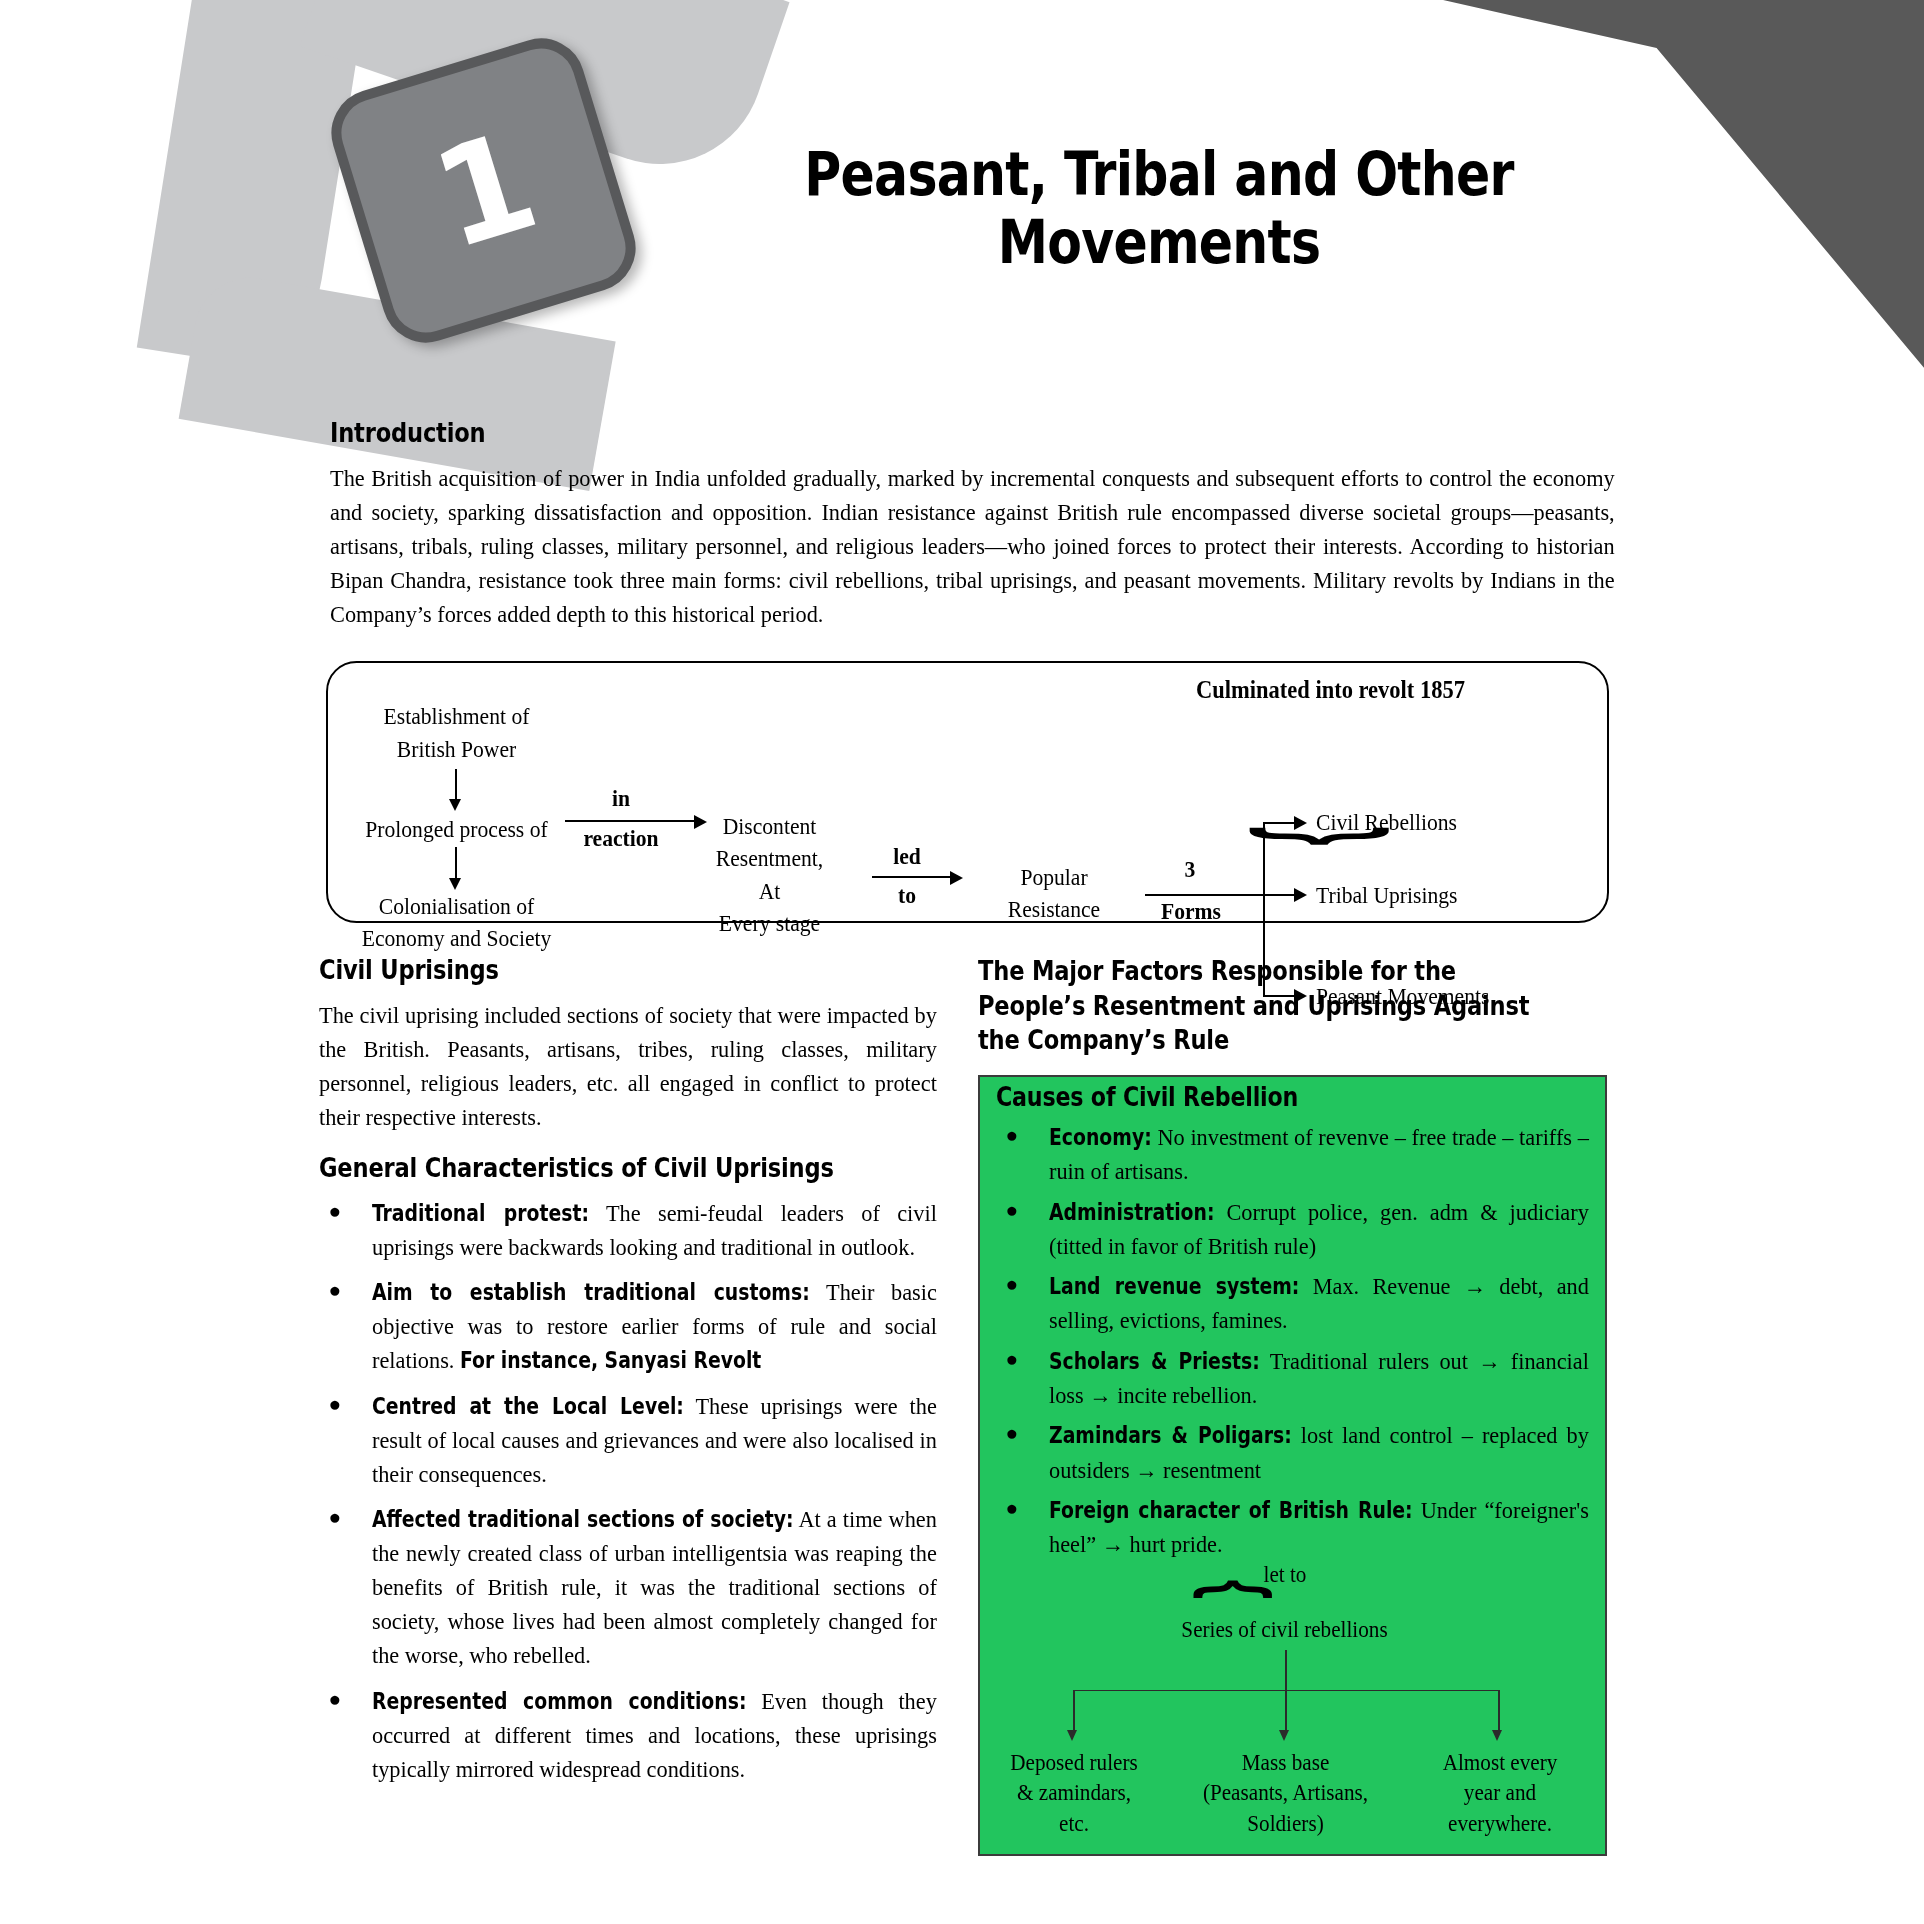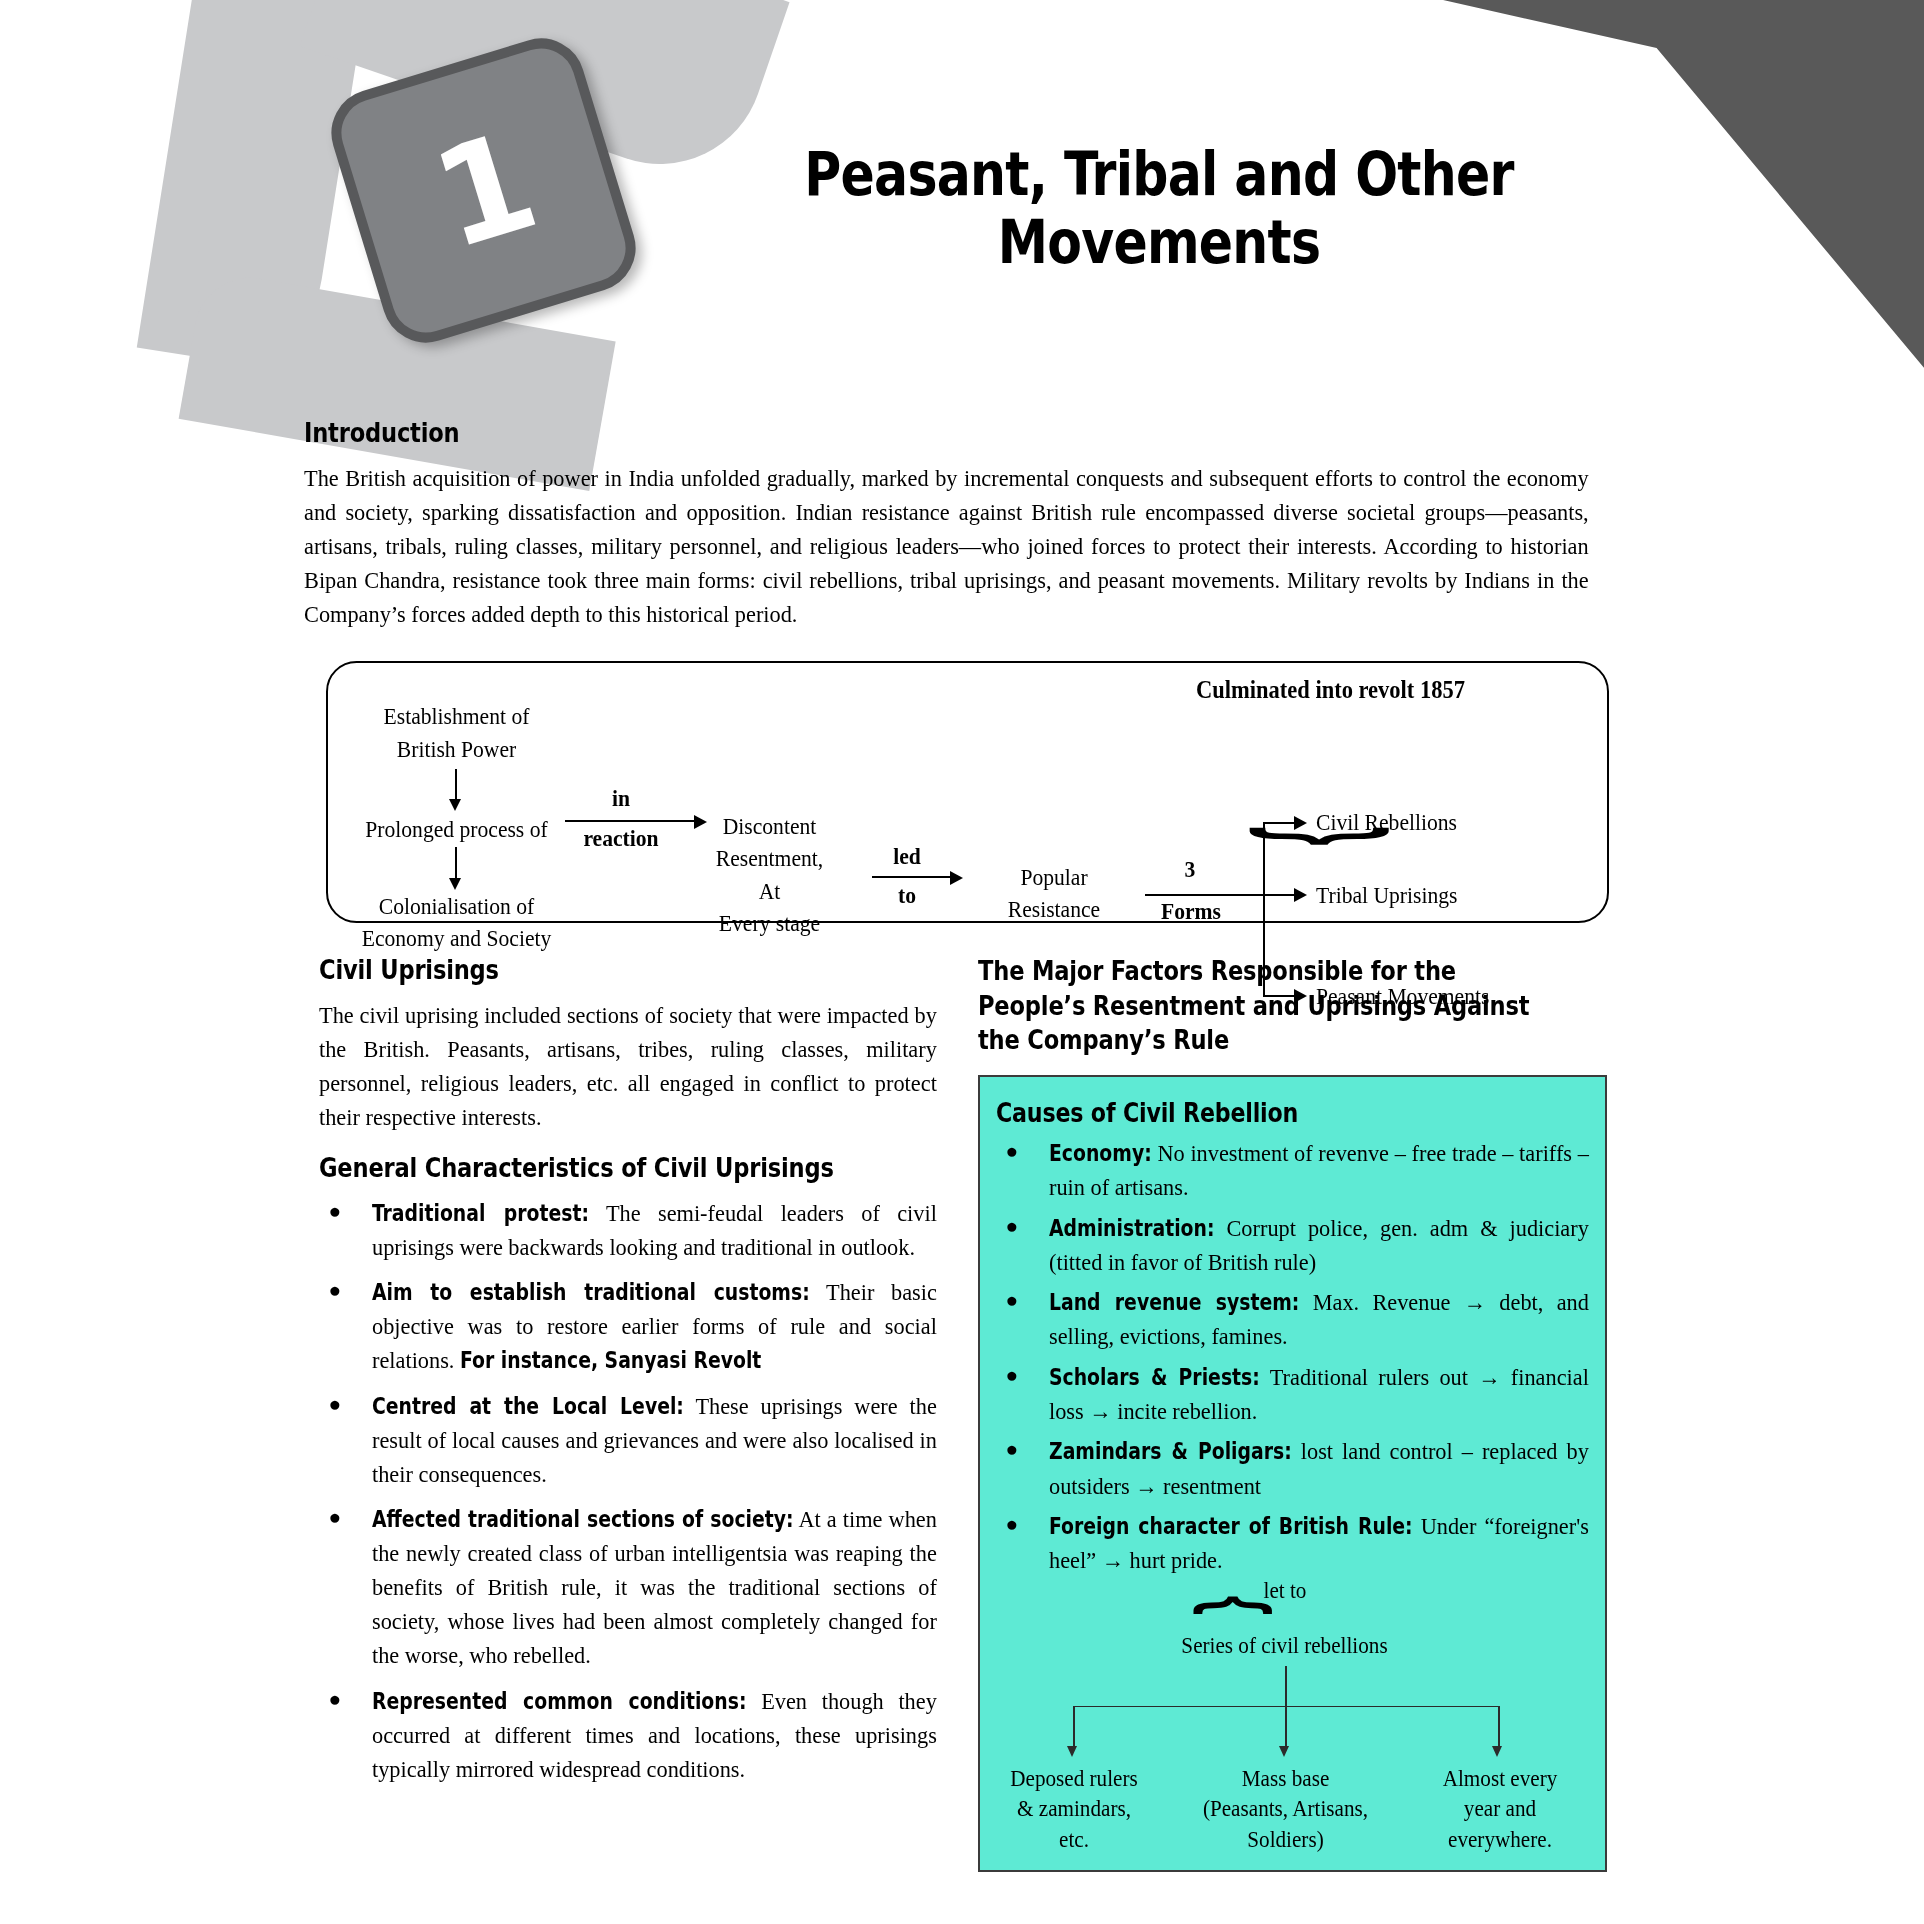--- a/index.html
+++ b/index.html
@@ -45,21 +45,21 @@
   .chapter-title{
     position:absolute;left:706px;top:140px;width:906px;
     text-align:center;
     font-family:"DejaVu Sans Condensed","Liberation Sans Narrow","Liberation Sans",sans-serif;
     font-weight:bold;font-size:61px;line-height:1.12;
     letter-spacing:-0.8px;color:#000;
     transform:scaleX(.92);transform-origin:center;
   }
 
   
-  .content{position:absolute;left:304px;top:417px;width:1285px;}
+  .content{position:absolute;left:330px;top:417px;width:1285px;}
 
   h2.sec{
     font-family:"DejaVu Sans Condensed","Liberation Sans Narrow","Liberation Sans",sans-serif;
     font-weight:bold;font-size:27px;margin:0 0 13px 0;letter-spacing:-0.2px;
     transform:scaleX(.93);transform-origin:left center;
   }
   h2.sec.big{font-size:27px;line-height:1.28;margin-bottom:17.6px;}
 
   p.body{
     font-family:"Liberation Serif",serif;
@@ -102,22 +102,22 @@
   }
   ul.bul li .dot{position:absolute;left:9.6px;top:.05em;font-size:21px;}
   ul.bul li .inner{display:block;transform:scaleX(.93);transform-origin:left center;width:107.5%;}
   .blabel{
     font-family:"DejaVu Sans Condensed","Liberation Sans Narrow","Liberation Sans",sans-serif;
     font-weight:bold;font-size:22.5px;
   }
 
   
   .greybox{
-    position:relative;background:#5eead4;border:2.4px solid #3b3b3b;
-    padding:20px 16px 21px 16px;margin-top:10px;
+    position:relative;background:#22c55e;border:2.4px solid #3b3b3b;
+    padding:4px 16px 21px 16px;margin-top:10px;
   }
   .greybox h3{
     font-family:"DejaVu Sans Condensed","Liberation Sans Narrow","Liberation Sans",sans-serif;
     font-weight:bold;font-size:26.5px;margin:0 0 8px 0;letter-spacing:-0.2px;
     transform:scaleX(.93);transform-origin:left center;
   }
   .greybox ul.bul li{margin-bottom:6.4px;}
 
   
   .tree{position:relative;height:265px;margin-top:3.2px;}

